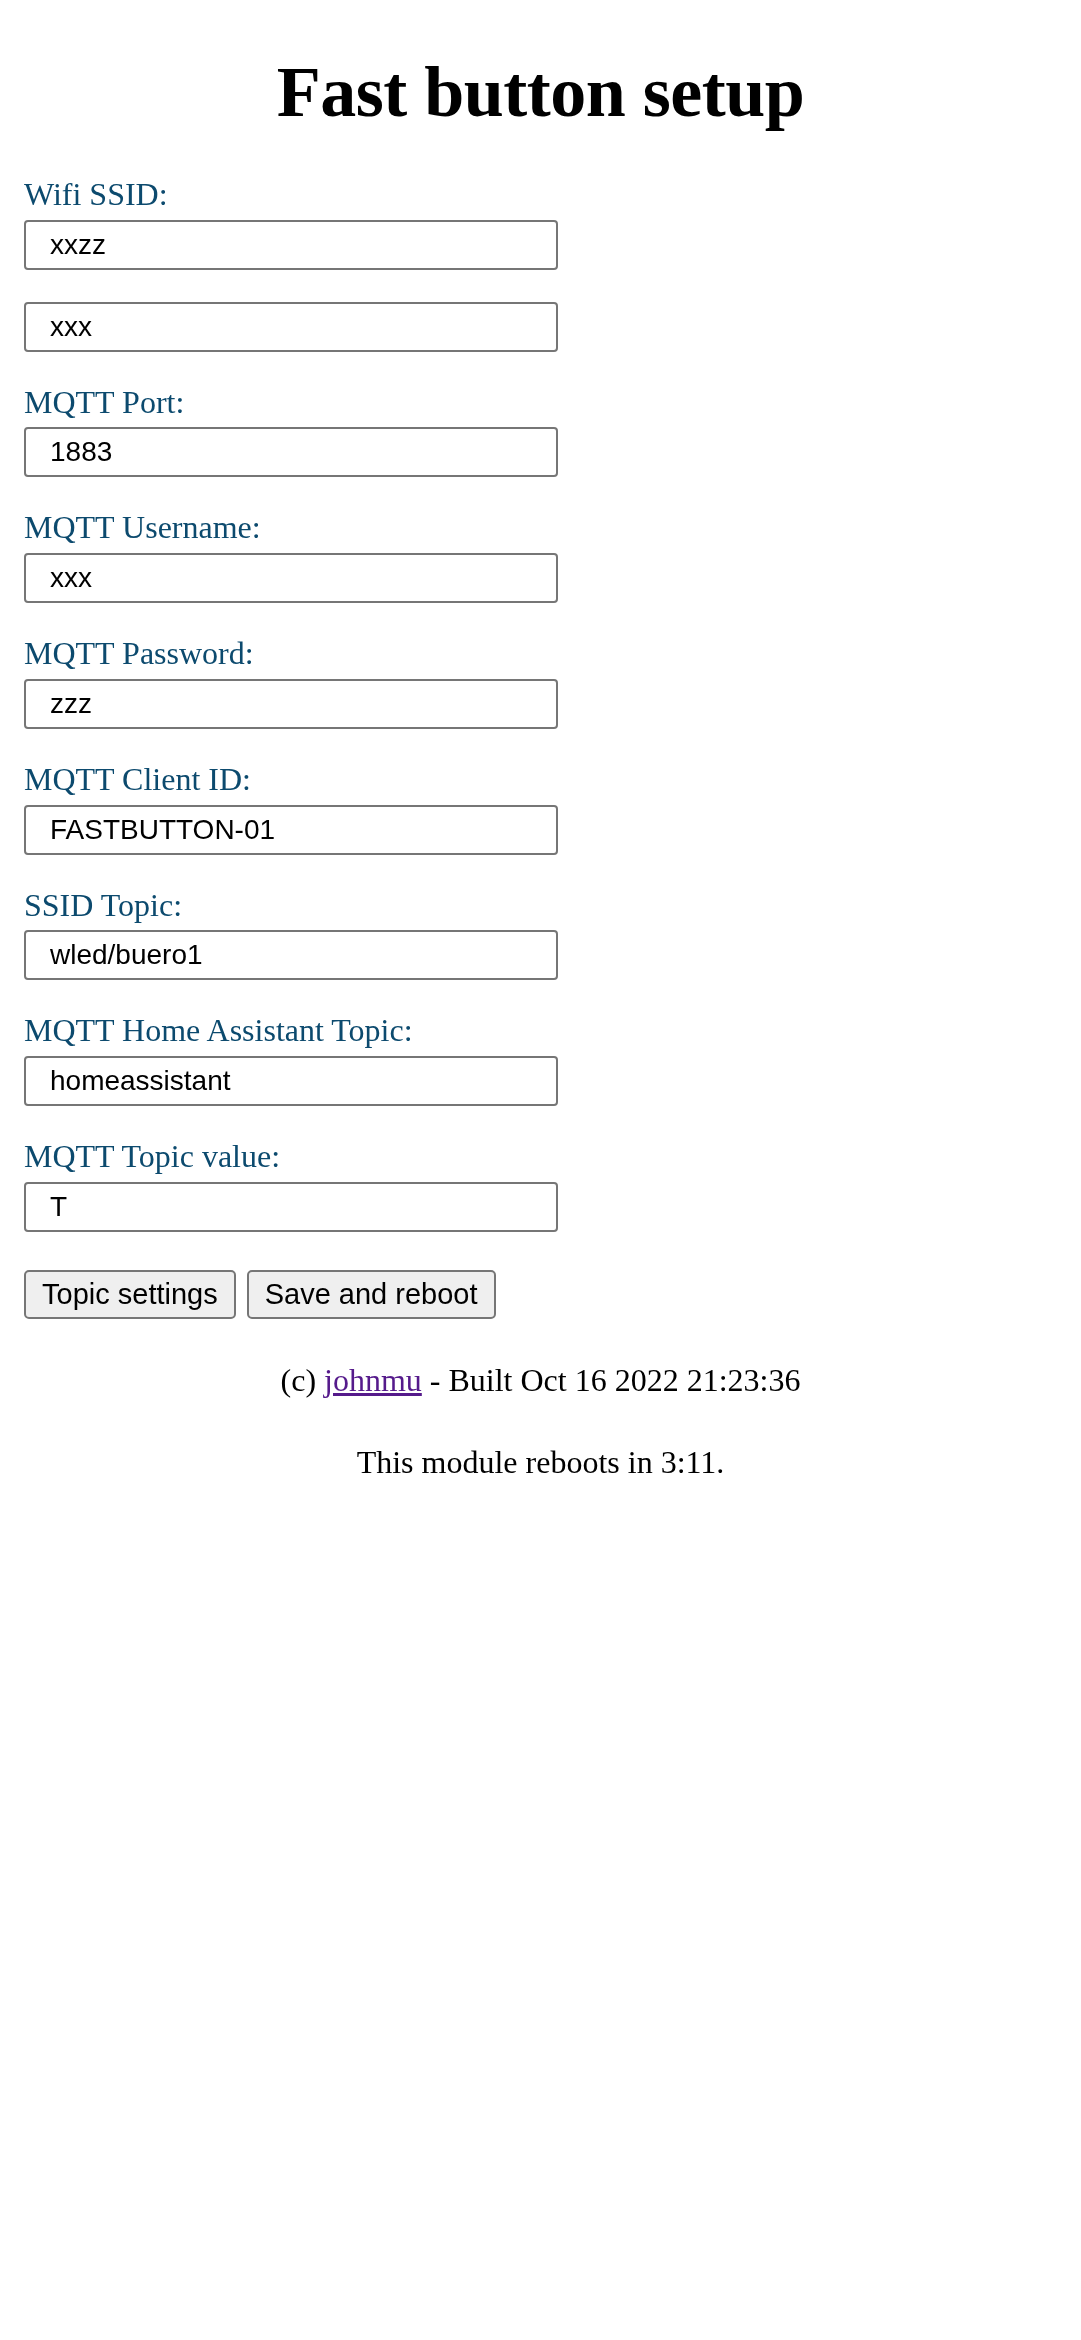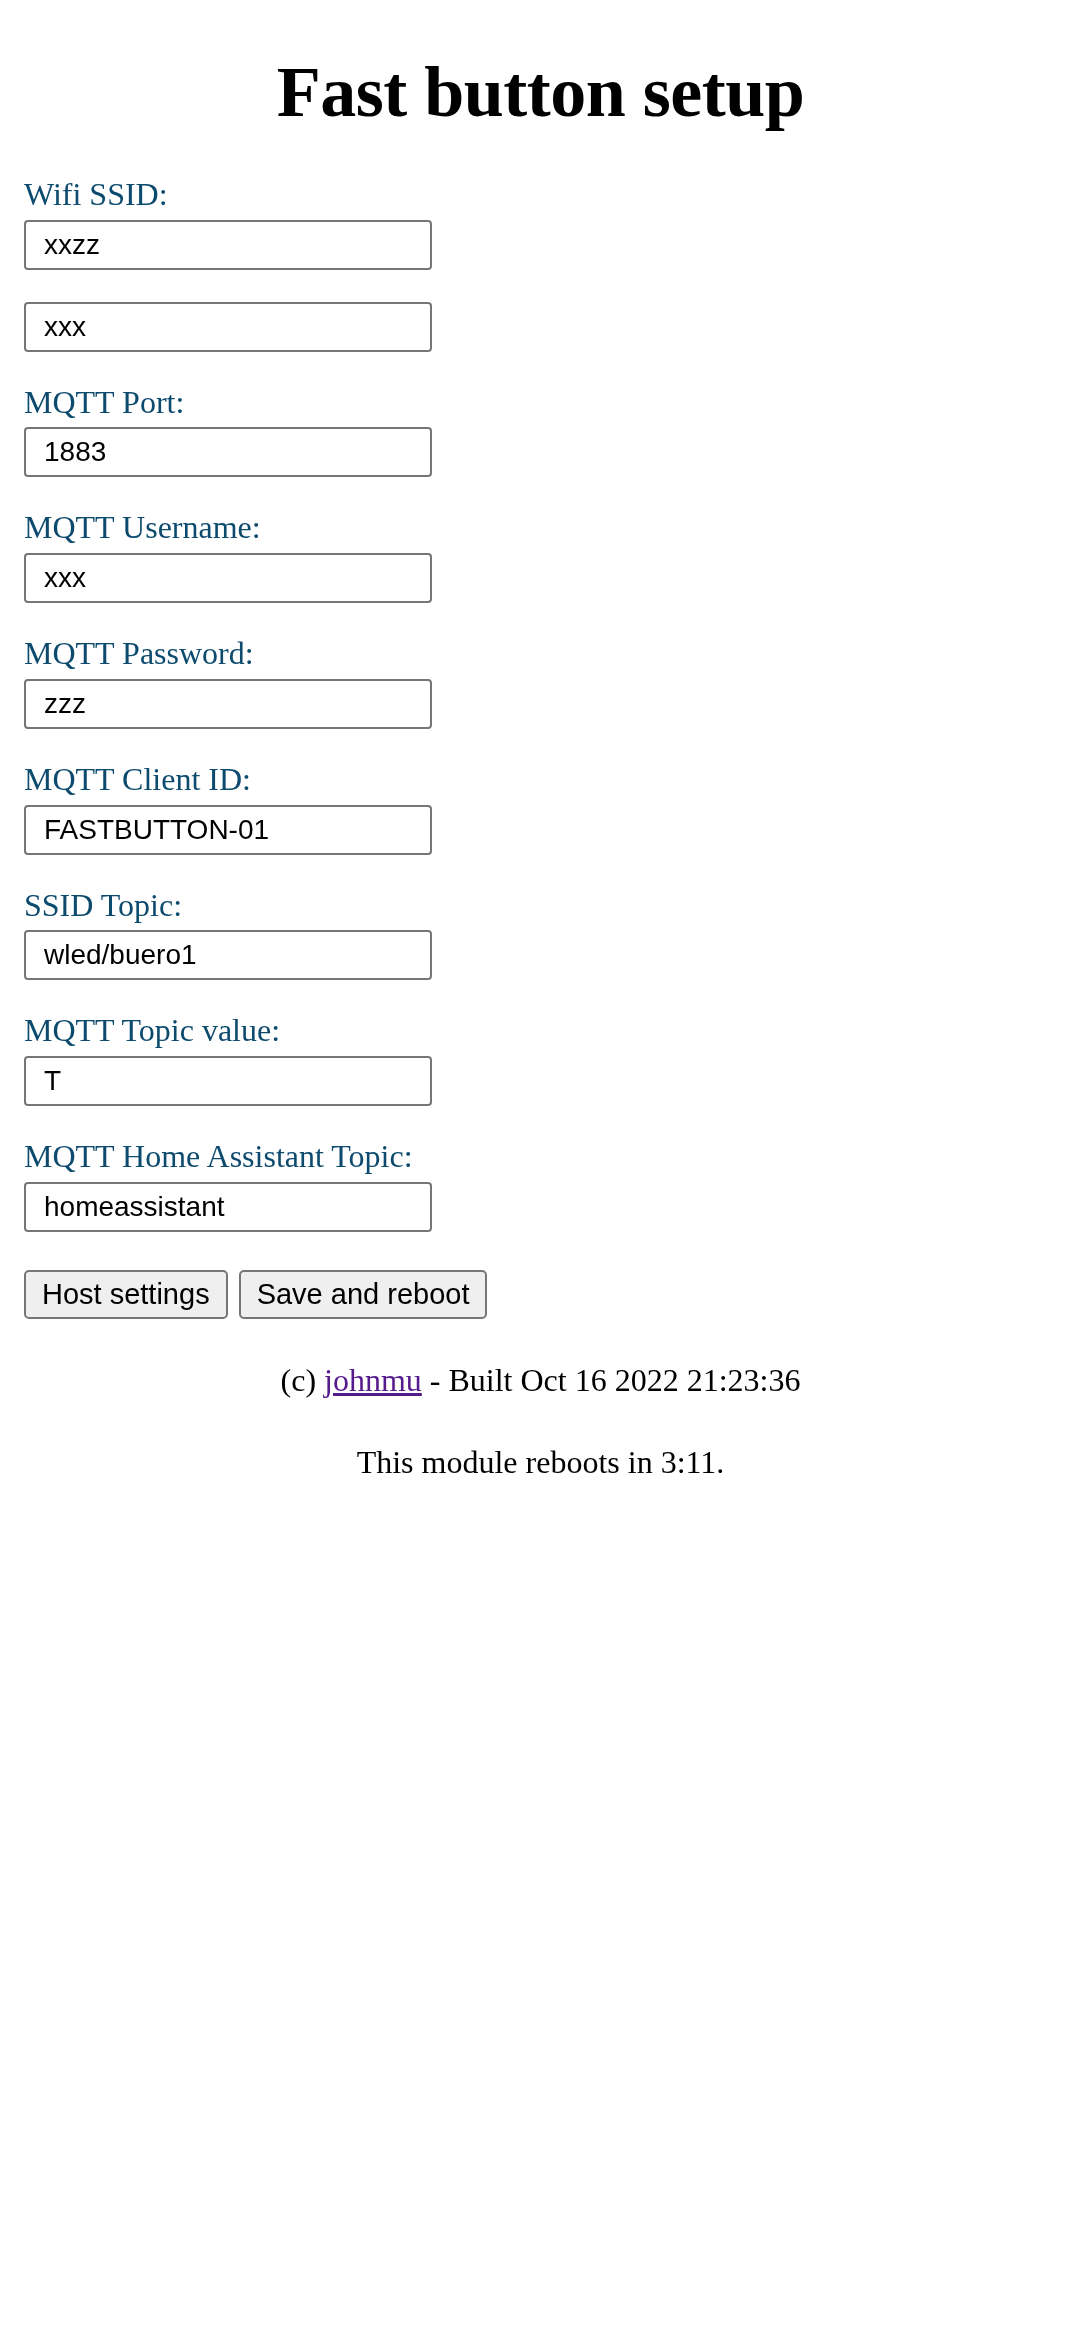--- a/index.html
+++ b/index.html
@@ -37,23 +37,23 @@
     display: block;
     font-family: "Liberation Serif", "DejaVu Serif", serif;
     font-size: 32px;
     line-height: 1.18;
     margin: 0 0 6px 0;
     color: #0c4a6e;
   }
   .text-input {
     display: block;
     box-sizing: border-box;
-    width: 408px;
+    width: 534px;
     height: 50px;
-    padding: 2px 18px;
+    padding: 2px 24px;
     font-family: "Liberation Sans", "DejaVu Sans", sans-serif;
     font-size: 28px;
     line-height: 44px;
     color: #000000;
     background: #ffffff;
     border: 2px solid #767676;
     border-radius: 4px;
     outline: none;
   }
   .button-row {
@@ -129,31 +129,31 @@
       <label class="field-label">MQTT Client ID:</label>
       <input class="text-input" type="text" value="FASTBUTTON-01" style="">
     </div>
 
     <div class="field">
       <label class="field-label">SSID Topic:</label>
       <input class="text-input" type="text" value="wled/buero1" style="">
     </div>
 
     <div class="field">
+      <label class="field-label">MQTT Home Assistant Topic:</label>
+      <input class="text-input" type="text" value="homeassistant" style="">
+    </div>
+
+    <div class="field">
       <label class="field-label">MQTT Topic value:</label>
       <input class="text-input" type="text" value="T" style="">
     </div>
 
-    <div class="field">
-      <label class="field-label">MQTT Home Assistant Topic:</label>
-      <input class="text-input" type="text" value="homeassistant" style="">
-    </div>
-
     <div class="button-row">
-      <button class="form-button" type="button">Host settings</button>
+      <button class="form-button" type="button">Topic settings</button>
       <button class="form-button" type="button">Save and reboot</button>
     </div>
 
   </form>
 
   <p class="footer-line"><span>(c) </span><a class="credit-link" href="#">johnmu</a><span> - Built Oct 16 2022 21:23:36</span></p>
 
   <p class="footer-line reboot">This module reboots in 3:11.</p>
 
 </div>

